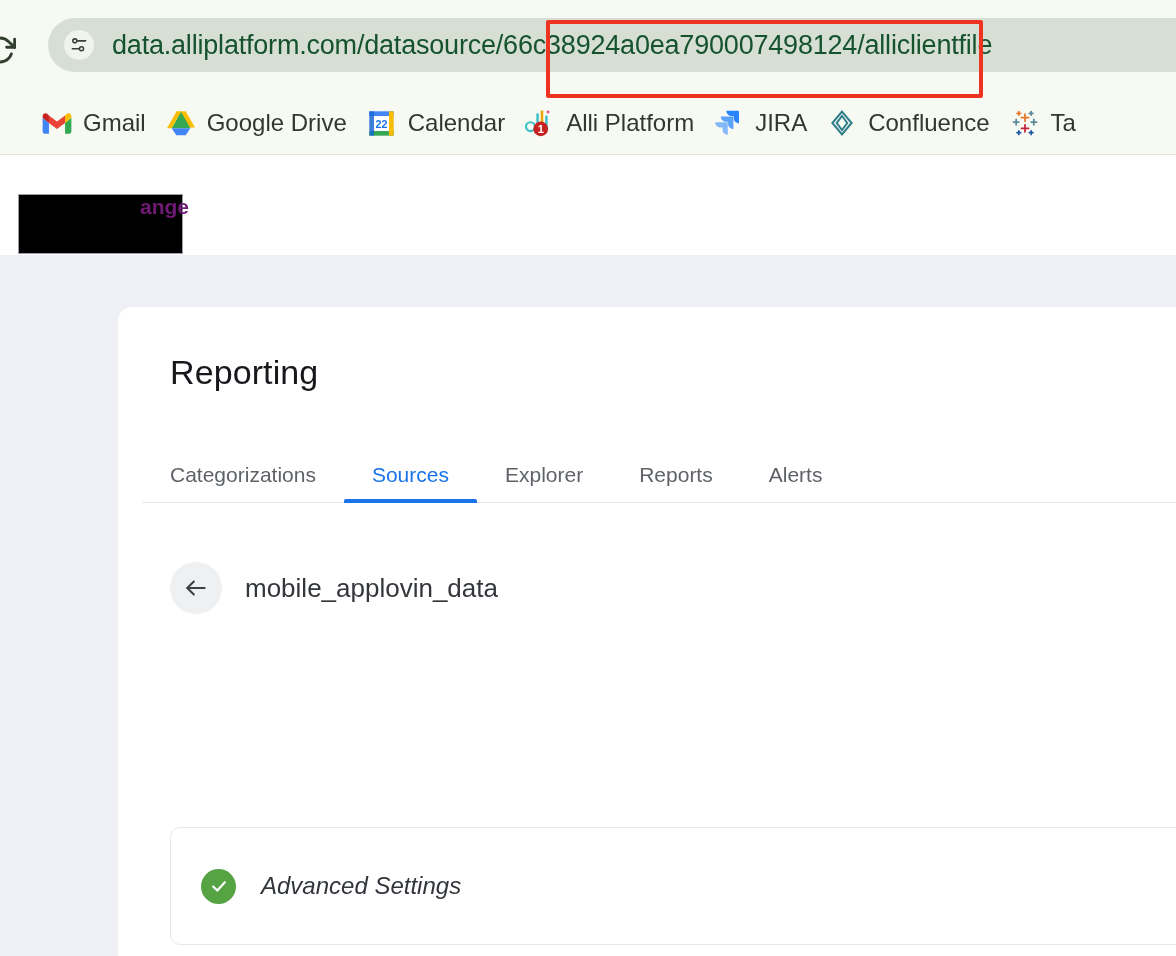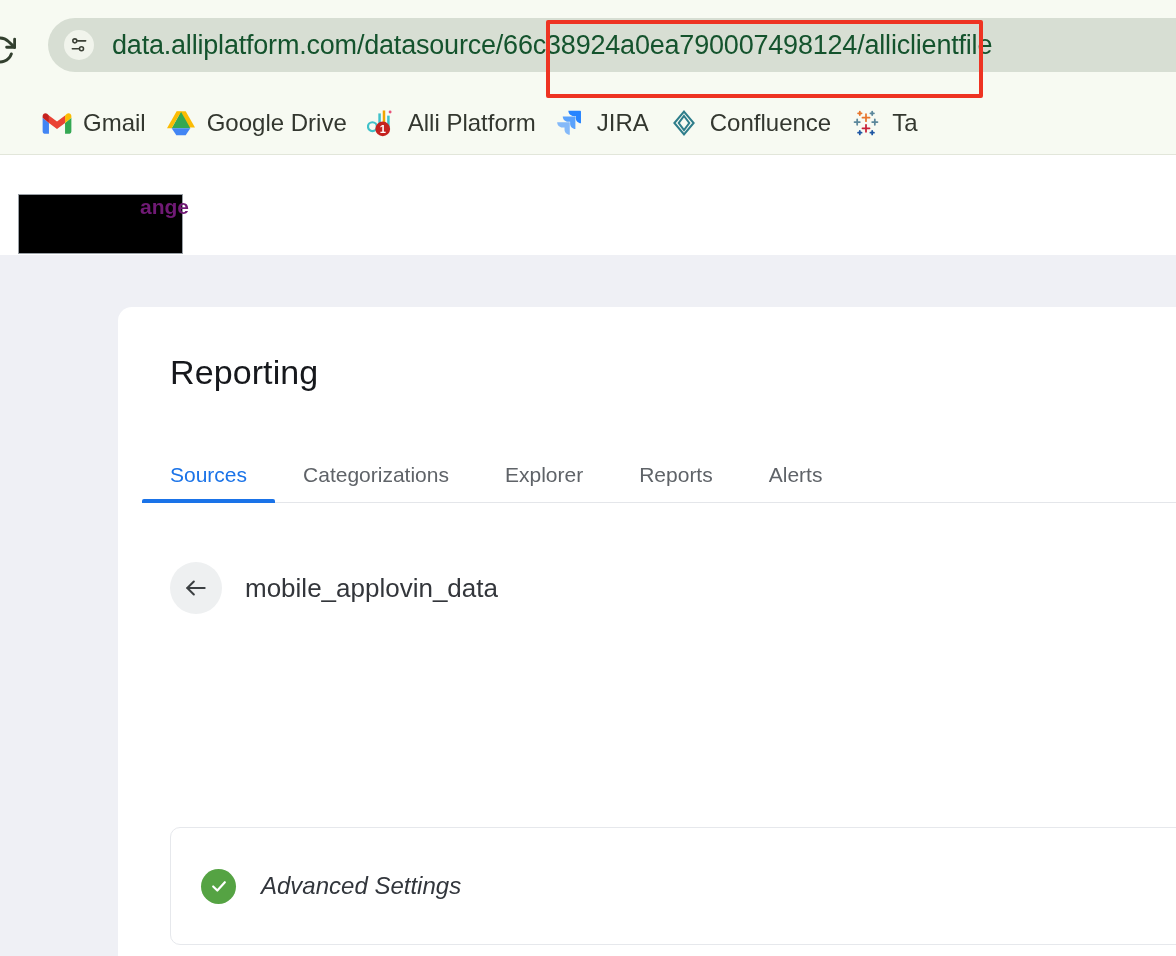--- a/index.html
+++ b/index.html
@@ -327,20 +327,34 @@
           <path d="M16 0h16l16 28H32z" fill="#fbbc04" transform="translate(0,0)"></path>
           <path d="M24 1 40 29H8z" fill="#34a853"></path>
           <path d="M24 1 8 29 0 29 16 1z" fill="#fbbc04"></path>
           <path d="M8 29h32l-8 12H16z" fill="#4285f4"></path>
           <path d="M24 1l16 28h8L32 1z" fill="#ea8600" opacity="0"></path>
         </svg>
       </span>
       <span class="bm-label">Google Drive</span>
     </div>
 
+    <div class="bookmark">
+      <span class="bm-icon">
+        <svg width="27" height="27" viewBox="0 0 40 40">
+          <rect x="2" y="2" width="36" height="36" rx="3" fill="#ffffff" stroke="#dadce0"></rect>
+          <rect x="2" y="2" width="36" height="7" fill="#4285f4"></rect>
+          <rect x="2" y="31" width="36" height="7" fill="#34a853"></rect>
+          <rect x="31" y="2" width="7" height="36" fill="#fbbc04"></rect>
+          <rect x="2" y="2" width="7" height="36" fill="#1967d2" opacity="0.85"></rect>
+          <rect x="9" y="9" width="22" height="22" fill="#fff"></rect>
+          <text x="20" y="26" font-size="16" font-family="Liberation Sans, sans-serif" fill="#1a73e8" text-anchor="middle" font-weight="bold">22</text>
+        </svg>
+      </span>
+      <span class="bm-label">Calendar</span>
+    </div>
 
     <div class="bookmark">
       <span class="bm-icon">
         <svg width="30" height="28" viewBox="0 0 40 38">
           <circle cx="7" cy="24" r="6" fill="none" stroke="#3fc1c9" stroke-width="3"></circle>
           <rect x="15" y="6" width="3.4" height="22" fill="#3fc1c9"></rect>
           <rect x="21" y="2" width="3.4" height="26" fill="#f0a500"></rect>
           <rect x="27" y="9" width="3.4" height="19" fill="#3fc1c9"></rect>
           <circle cx="31" cy="4" r="2" fill="#e8527a"></circle>
           <circle cx="21" cy="27" r="10" fill="#c5221f"></circle>
@@ -401,25 +415,25 @@
     <span class="header-link">ange</span>
   </div>
 
   <div class="app-body">
 
     <div class="content-card">
 
       <div class="card-title">Reporting</div>
 
       <div class="tabs">
+        <div class="tab">
+          <span>Categorizations</span>
+        </div>
         <div class="tab active">
           <span>Sources</span>
-        </div>
-        <div class="tab">
-          <span>Categorizations</span>
         </div>
         <div class="tab">
           <span>Explorer</span>
         </div>
         <div class="tab">
           <span>Reports</span>
         </div>
         <div class="tab">
           <span>Alerts</span>
         </div>

